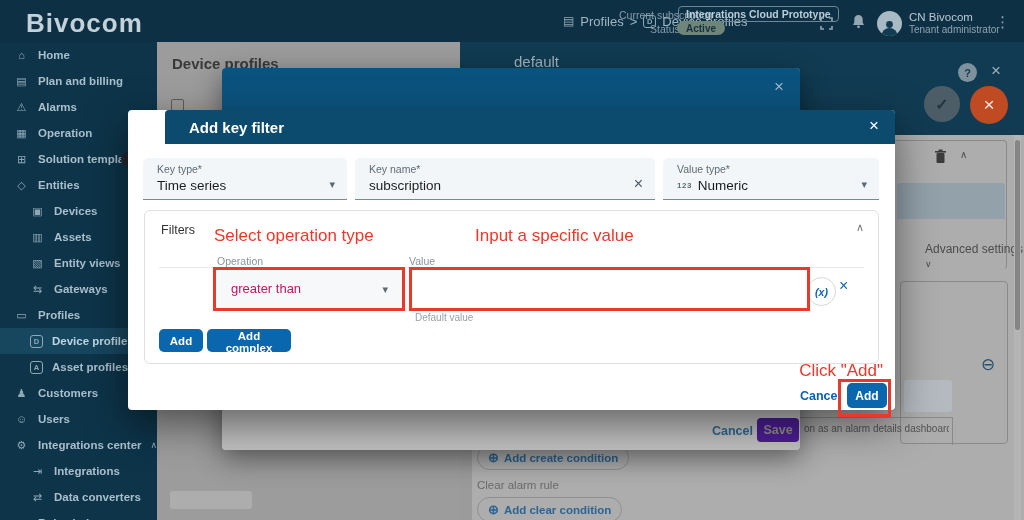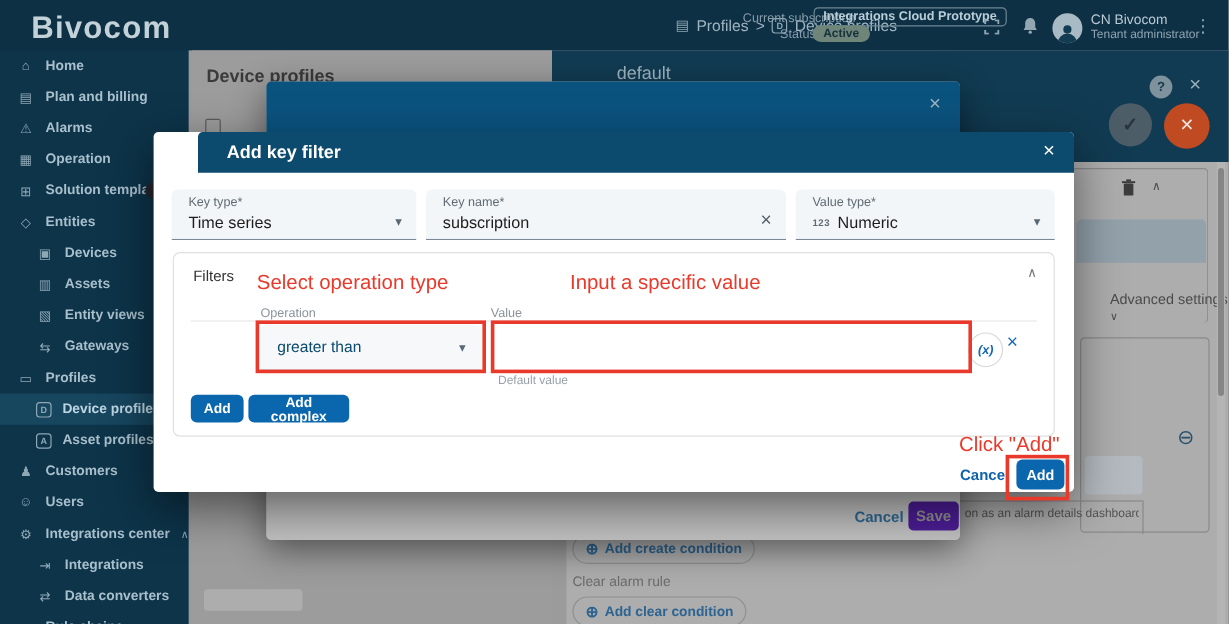--- a/index.html
+++ b/index.html
@@ -279,21 +279,21 @@
       <div style="position:absolute;right:14px;top:10px;font-size:11px;color:#777;">∧</div>
 
       <div class="red-note" style="left:69px;top:15px;">Select operation type</div>
       <div class="red-note" style="left:330px;top:15px;">Input a specific value</div>
 
       <div class="col-label" style="left:72px;">Operation</div>
       <div class="col-label" style="left:264px;">Value</div>
       <div class="divider"></div>
 
       <div class="mat-field" style="left:72px;width:184px;">
-        <span style="position:absolute;left:14px;top:10px;font-size:13px;color:#0c4a6e;">greater than</span>
+        <span style="position:absolute;left:14px;top:10px;font-size:13px;color:#be185d;">greater than</span>
         <span style="position:absolute;right:13px;top:12px;font-size:11px;color:#5a6a75;">▾</span>
       </div>
       <div class="red-box" style="left:68px;top:56px;width:186px;height:38px;"></div>
 
       <div class="red-box" style="left:264px;top:56px;width:395px;height:38px;"></div>
       <div style="position:absolute;left:270px;top:101px;font-size:10px;color:#98a1a8;">Default value</div>
 
       <div class="fx-btn">(x)</div>
       <div class="del-x">×</div>
 

